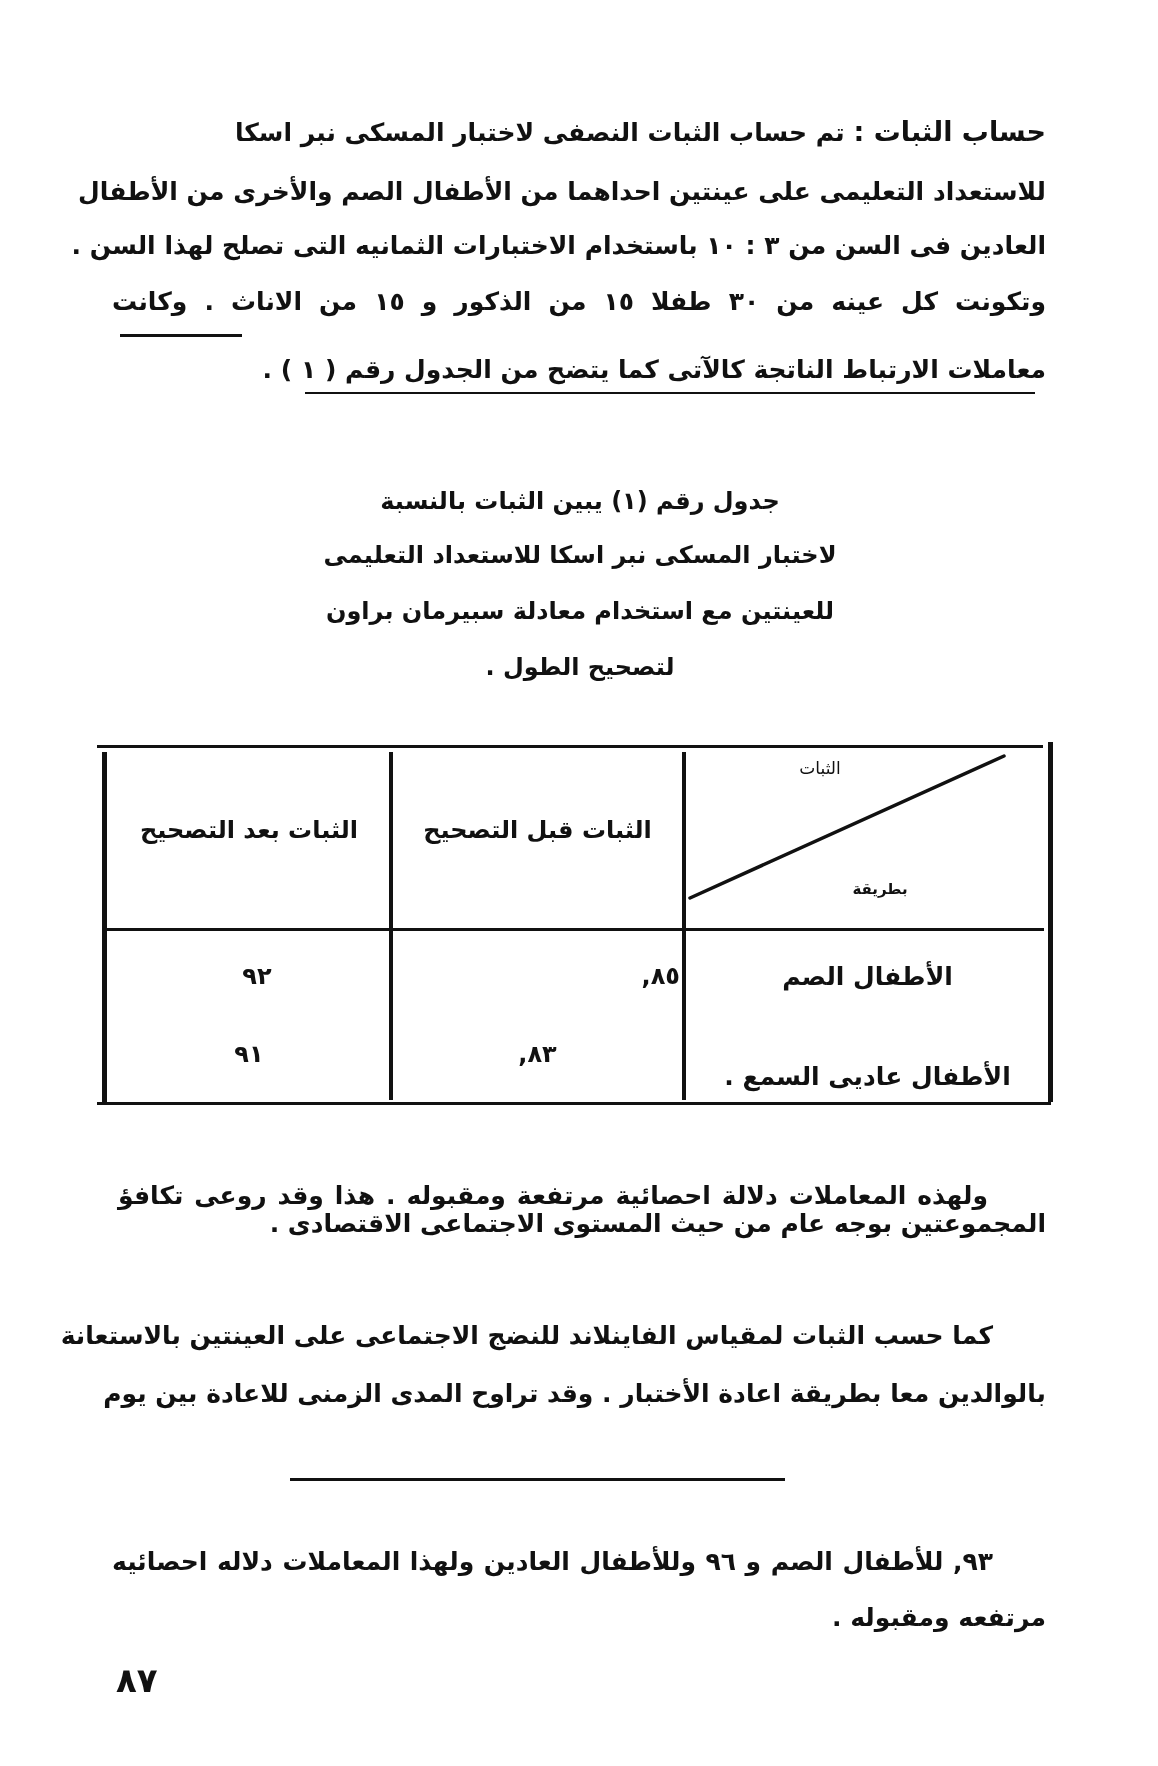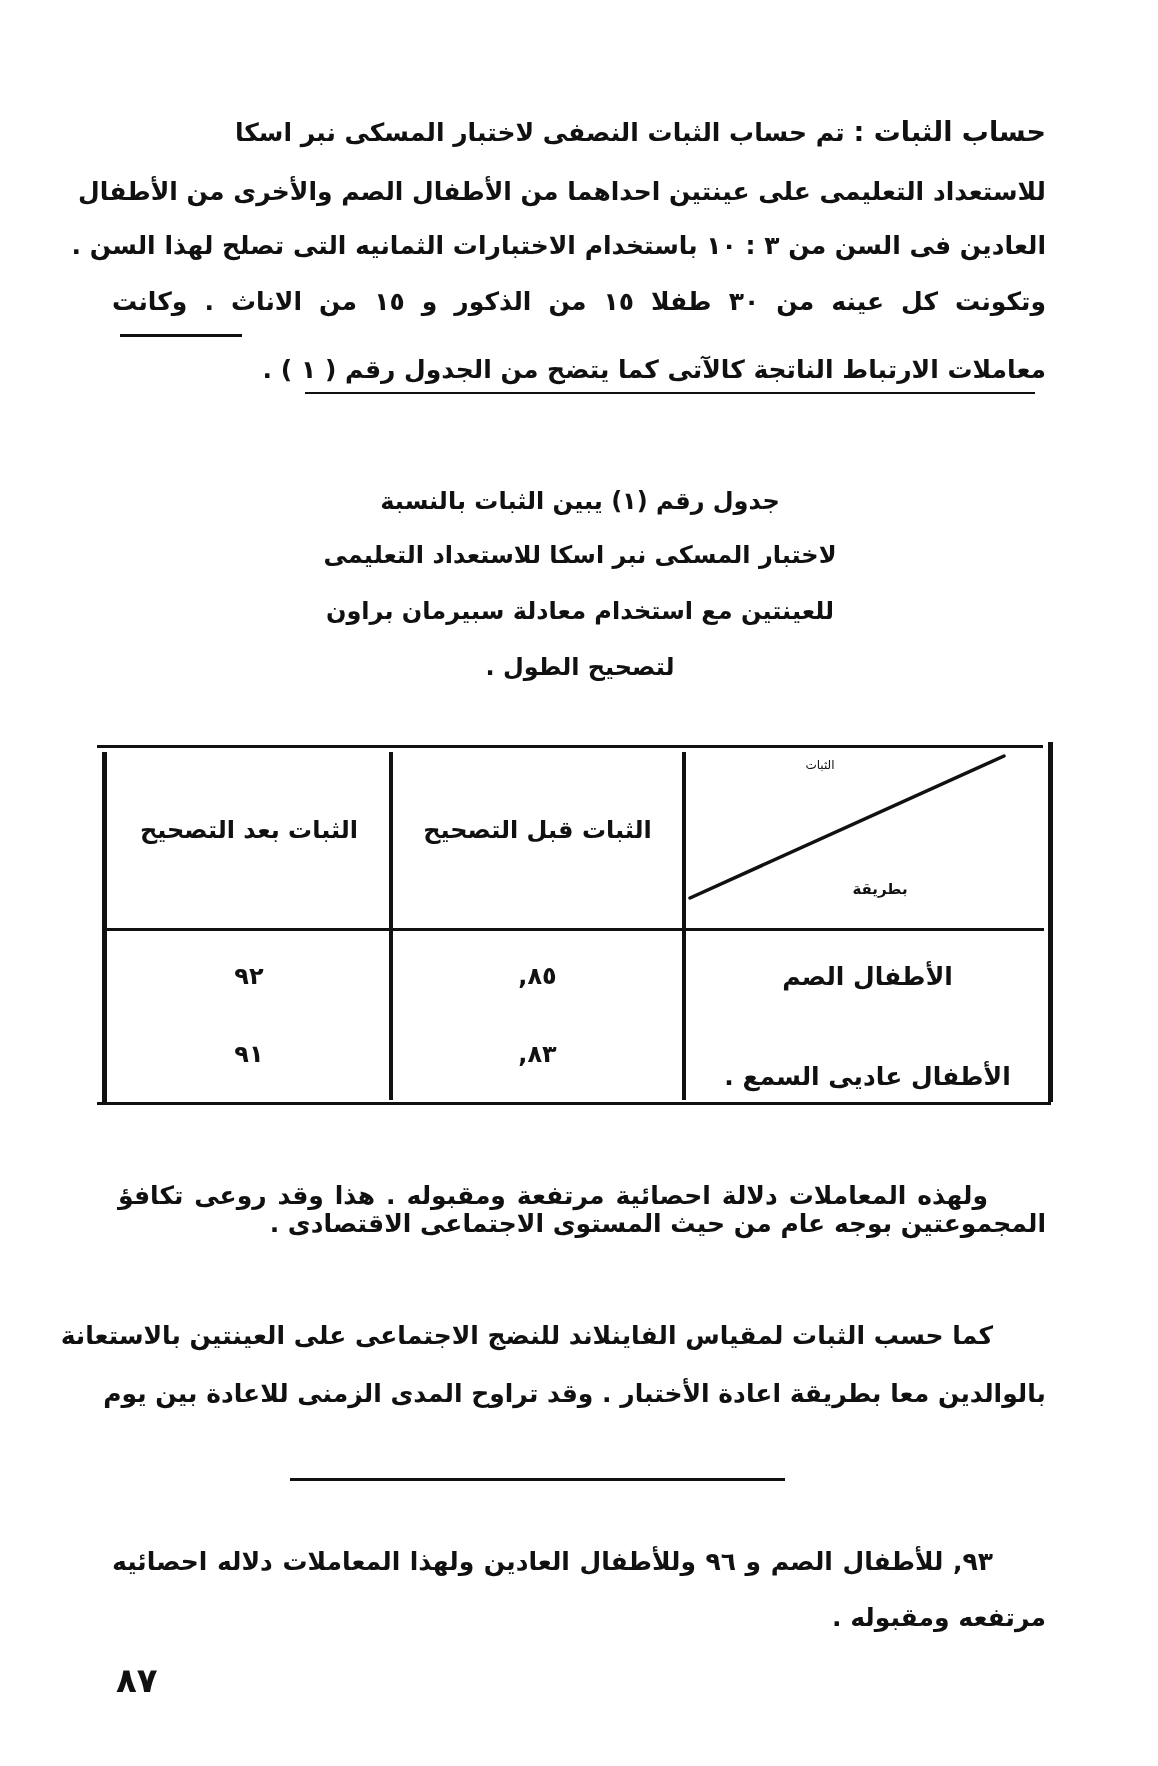--- a/index.html
+++ b/index.html
@@ -50,30 +50,30 @@
     <div class="rule" style="left:1048px; top:742px; width:5px; height:360px;"></div>
     <div class="rule" style="left:389px; top:752px; width:4px; height:348px;"></div>
     <div class="rule" style="left:682px; top:752px; width:4px; height:348px;"></div>
     <div class="rule" style="left:104px; top:928px; width:940px; height:3px;"></div>
     <div class="rule" style="left:97px; top:1102px; width:954px; height:3px;"></div>
 
     <svg style="position:absolute; left:686px; top:748px;" width="330" height="160">
       <line x1="4" y1="150" x2="318" y2="8" stroke="#111" stroke-width="3.5" stroke-linecap="round"></line>
     </svg>
 
-    <div class="cell-text" style="left:770px; top:758px; width:100px; font-size:12px; font-weight:normal;">الثبات</div>
+    <div class="cell-text" style="left:770px; top:758px; width:100px; font-size:17px; font-weight:normal;">الثبات</div>
     <div class="cell-text" style="left:840px; top:880px; width:80px; font-size:15px;">بطريقة</div>
 
     <div class="cell-text" style="left:395px; top:816px; width:285px; font-size:24px;">الثبات قبل التصحيح</div>
     <div class="cell-text" style="left:110px; top:816px; width:278px; font-size:24px;">الثبات بعد التصحيح</div>
 
     <div>
       <div class="cell-text" style="left:690px; top:962px; width:355px; font-size:25px;">الأطفال الصم</div>
-      <div class="cell-text" style="left:395px; top:962px; width:285px; font-size:24px;">٨٥,</div>
-      <div class="cell-text" style="left:110px; top:962px; width:278px; font-size:24px;">٩٢</div>
+      <div class="cell-text" style="left:395px; top:962px; width:285px; font-size:24px;text-align:right;">٨٥,</div>
+      <div class="cell-text" style="left:118px; top:962px; width:278px; font-size:24px;">٩٢</div>
     </div>
     <div>
       <div class="cell-text" style="left:690px; top:1062px; width:355px; font-size:25px;">الأطفال عاديى السمع .</div>
       <div class="cell-text" style="left:395px; top:1040px; width:285px; font-size:24px;">٨٣,</div>
       <div class="cell-text" style="left:110px; top:1040px; width:278px; font-size:24px;">٩١</div>
     </div>
   </div>
 
   <div class="line" style="top:1176px; left:118px; right:170px;">ولهذه المعاملات دلالة احصائية مرتفعة ومقبوله . هذا وقد روعى تكافؤ</div>
   <div class="line short" style="top:1204px;">المجموعتين بوجه عام من حيث المستوى الاجتماعى الاقتصادى .</div>

